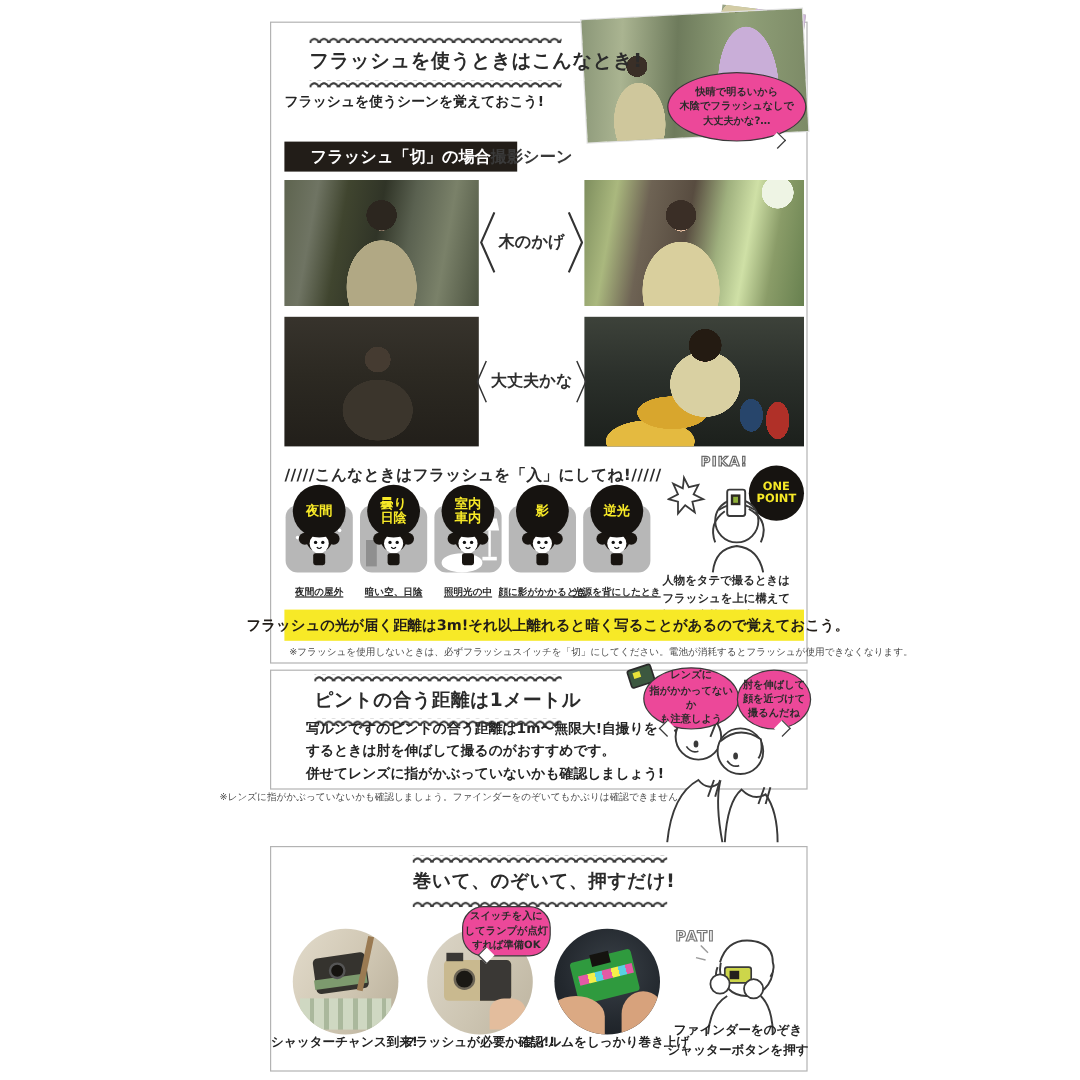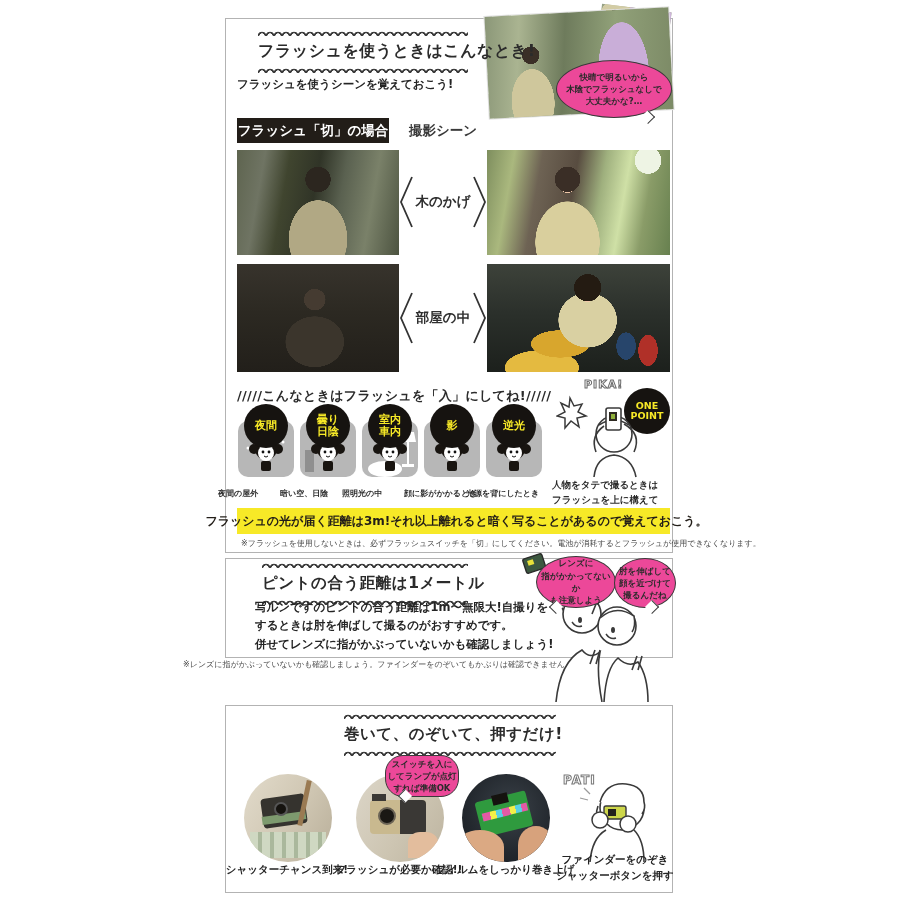--- a/index.html
+++ b/index.html
@@ -66,21 +66,21 @@
   .angle-label{display:flex;align-items:center;justify-content:center;gap:3px;}
   .angle-label .lbl{font-size:13.5px;font-weight:700;color:#2f2f2f;white-space:nowrap;}
 
   .flash-line{font-size:13px;font-weight:800;color:#2b2b2b;letter-spacing:.3px;white-space:nowrap;}
 
   .pika{font-size:11px;font-weight:800;color:#fff;-webkit-text-stroke:1px #6b6b6b;letter-spacing:1px;}
   .onepoint{width:46px;height:46px;border-radius:50%;background:#161310;color:var(--yellow);display:flex;align-items:center;justify-content:center;text-align:center;font-size:9.5px;font-weight:800;line-height:1.1;}
 
   .scene-icon{position:absolute;width:58px;height:58px;}
   .badge{position:absolute;width:44px;height:44px;border-radius:50%;background:#161310;color:var(--yellow);display:flex;align-items:center;justify-content:center;font-weight:800;font-size:11px;line-height:1.1;text-align:center;}
-  .icon-caption{position:absolute;width:96px;text-align:left;font-size:8px;color:#2b2b2b;white-space:nowrap;font-weight:600;}
+  .icon-caption{position:absolute;width:96px;text-align:center;font-size:8px;color:#2b2b2b;white-space:nowrap;font-weight:600;text-decoration:underline;}
 
   .tip-text{font-size:9.5px;font-weight:700;line-height:1.55;color:#2b2b2b;}
 
   .warnbar{position:absolute;background:var(--yellow);display:flex;align-items:center;justify-content:center;gap:6px;font-size:12px;font-weight:800;color:#221d18;white-space:nowrap;}
   .footnote{font-size:8px;color:#4a4a4a;white-space:nowrap;}
 
   .bubble{position:absolute;background:#ec4899;border:1.3px solid #3a3a3a;border-radius:50%;display:flex;align-items:center;justify-content:center;text-align:center;font-size:8.5px;font-weight:700;line-height:1.45;color:#2b2b2b;z-index:6;}
   .bubble:after{content:"";position:absolute;width:9px;height:9px;background:#fff;border-left:1.3px solid #3a3a3a;border-bottom:1.3px solid #3a3a3a;transform:rotate(45deg);left:14px;bottom:-5px;}
   .bubble.tail-right:after{left:auto;right:18px;transform:rotate(-45deg) scaleX(-1);}
 
@@ -112,42 +112,42 @@
   <div class="abs title-block" style="left:258px;top:30px;width:210px;">
     <div class="wavy"></div>
     <div class="title-text">フラッシュを使うときはこんなとき!</div>
     <div class="wavy"></div>
   </div>
 
   <div class="abs" style="left:237px;top:76px;font-size:11.5px;font-weight:700;line-height:1.45;color:#242424;">
     <div>フラッシュを使うシーンを覚えておこう!</div>
   </div>
 
-  <div class="abs hdr hdr-off" style="left:237px;top:118px;width:152px;">フラッシュ「切」の場合</div>
+  <div class="abs hdr hdr-off" style="left:237px;top:118px;width:194px;">フラッシュ「切」の場合</div>
   <div class="abs hdr hdr-scene" style="left:399px;top:118px;width:88px;">撮影シーン</div>
 
   <div class="photo p-tree-dark" style="left:237px;top:150px;width:162px;height:105px;"></div>
   <div class="photo p-tree-bright" style="left:487px;top:150px;width:183px;height:105px;"></div>
   <div class="abs angle-label" style="left:397px;top:172px;width:92px;height:60px;align-items:center;">
     <svg width="13" height="54" viewBox="0 0 13 54">
         <polyline points="12,2 1,27 12,52" fill="none" stroke="#333" stroke-width="1.8"></polyline>
       </svg>
     <span class="lbl">木のかげ</span>
     <svg width="13" height="54" viewBox="0 0 13 54">
         <polyline points="1,2 12,27 1,52" fill="none" stroke="#333" stroke-width="1.8"></polyline>
       </svg>
   </div>
 
   <div class="photo p-room-dark" style="left:237px;top:264px;width:162px;height:108px;"></div>
   <div class="photo p-room-bright" style="left:487px;top:264px;width:183px;height:108px;"></div>
   <div class="abs angle-label" style="left:397px;top:288px;width:92px;height:60px;">
     <svg width="13" height="54" viewBox="0 0 13 54">
         <polyline points="12,2 1,27 12,52" fill="none" stroke="#333" stroke-width="1.8"></polyline>
       </svg>
-    <span class="lbl">部屋の中</span>
+    <span class="lbl">大丈夫かな</span>
     <svg width="13" height="54" viewBox="0 0 13 54">
         <polyline points="1,2 12,27 1,52" fill="none" stroke="#333" stroke-width="1.8"></polyline>
       </svg>
   </div>
 
   <div class="abs flash-line" style="left:237px;top:387px;text-align:right;">/////こんなときはフラッシュを「入」にしてね!/////</div>
 
   <div class="abs pika" style="left:584px;top:378px;">PIKA!</div>
   <div class="abs onepoint prelines" style="left:624px;top:388px;">ONE
 POINT</div>

